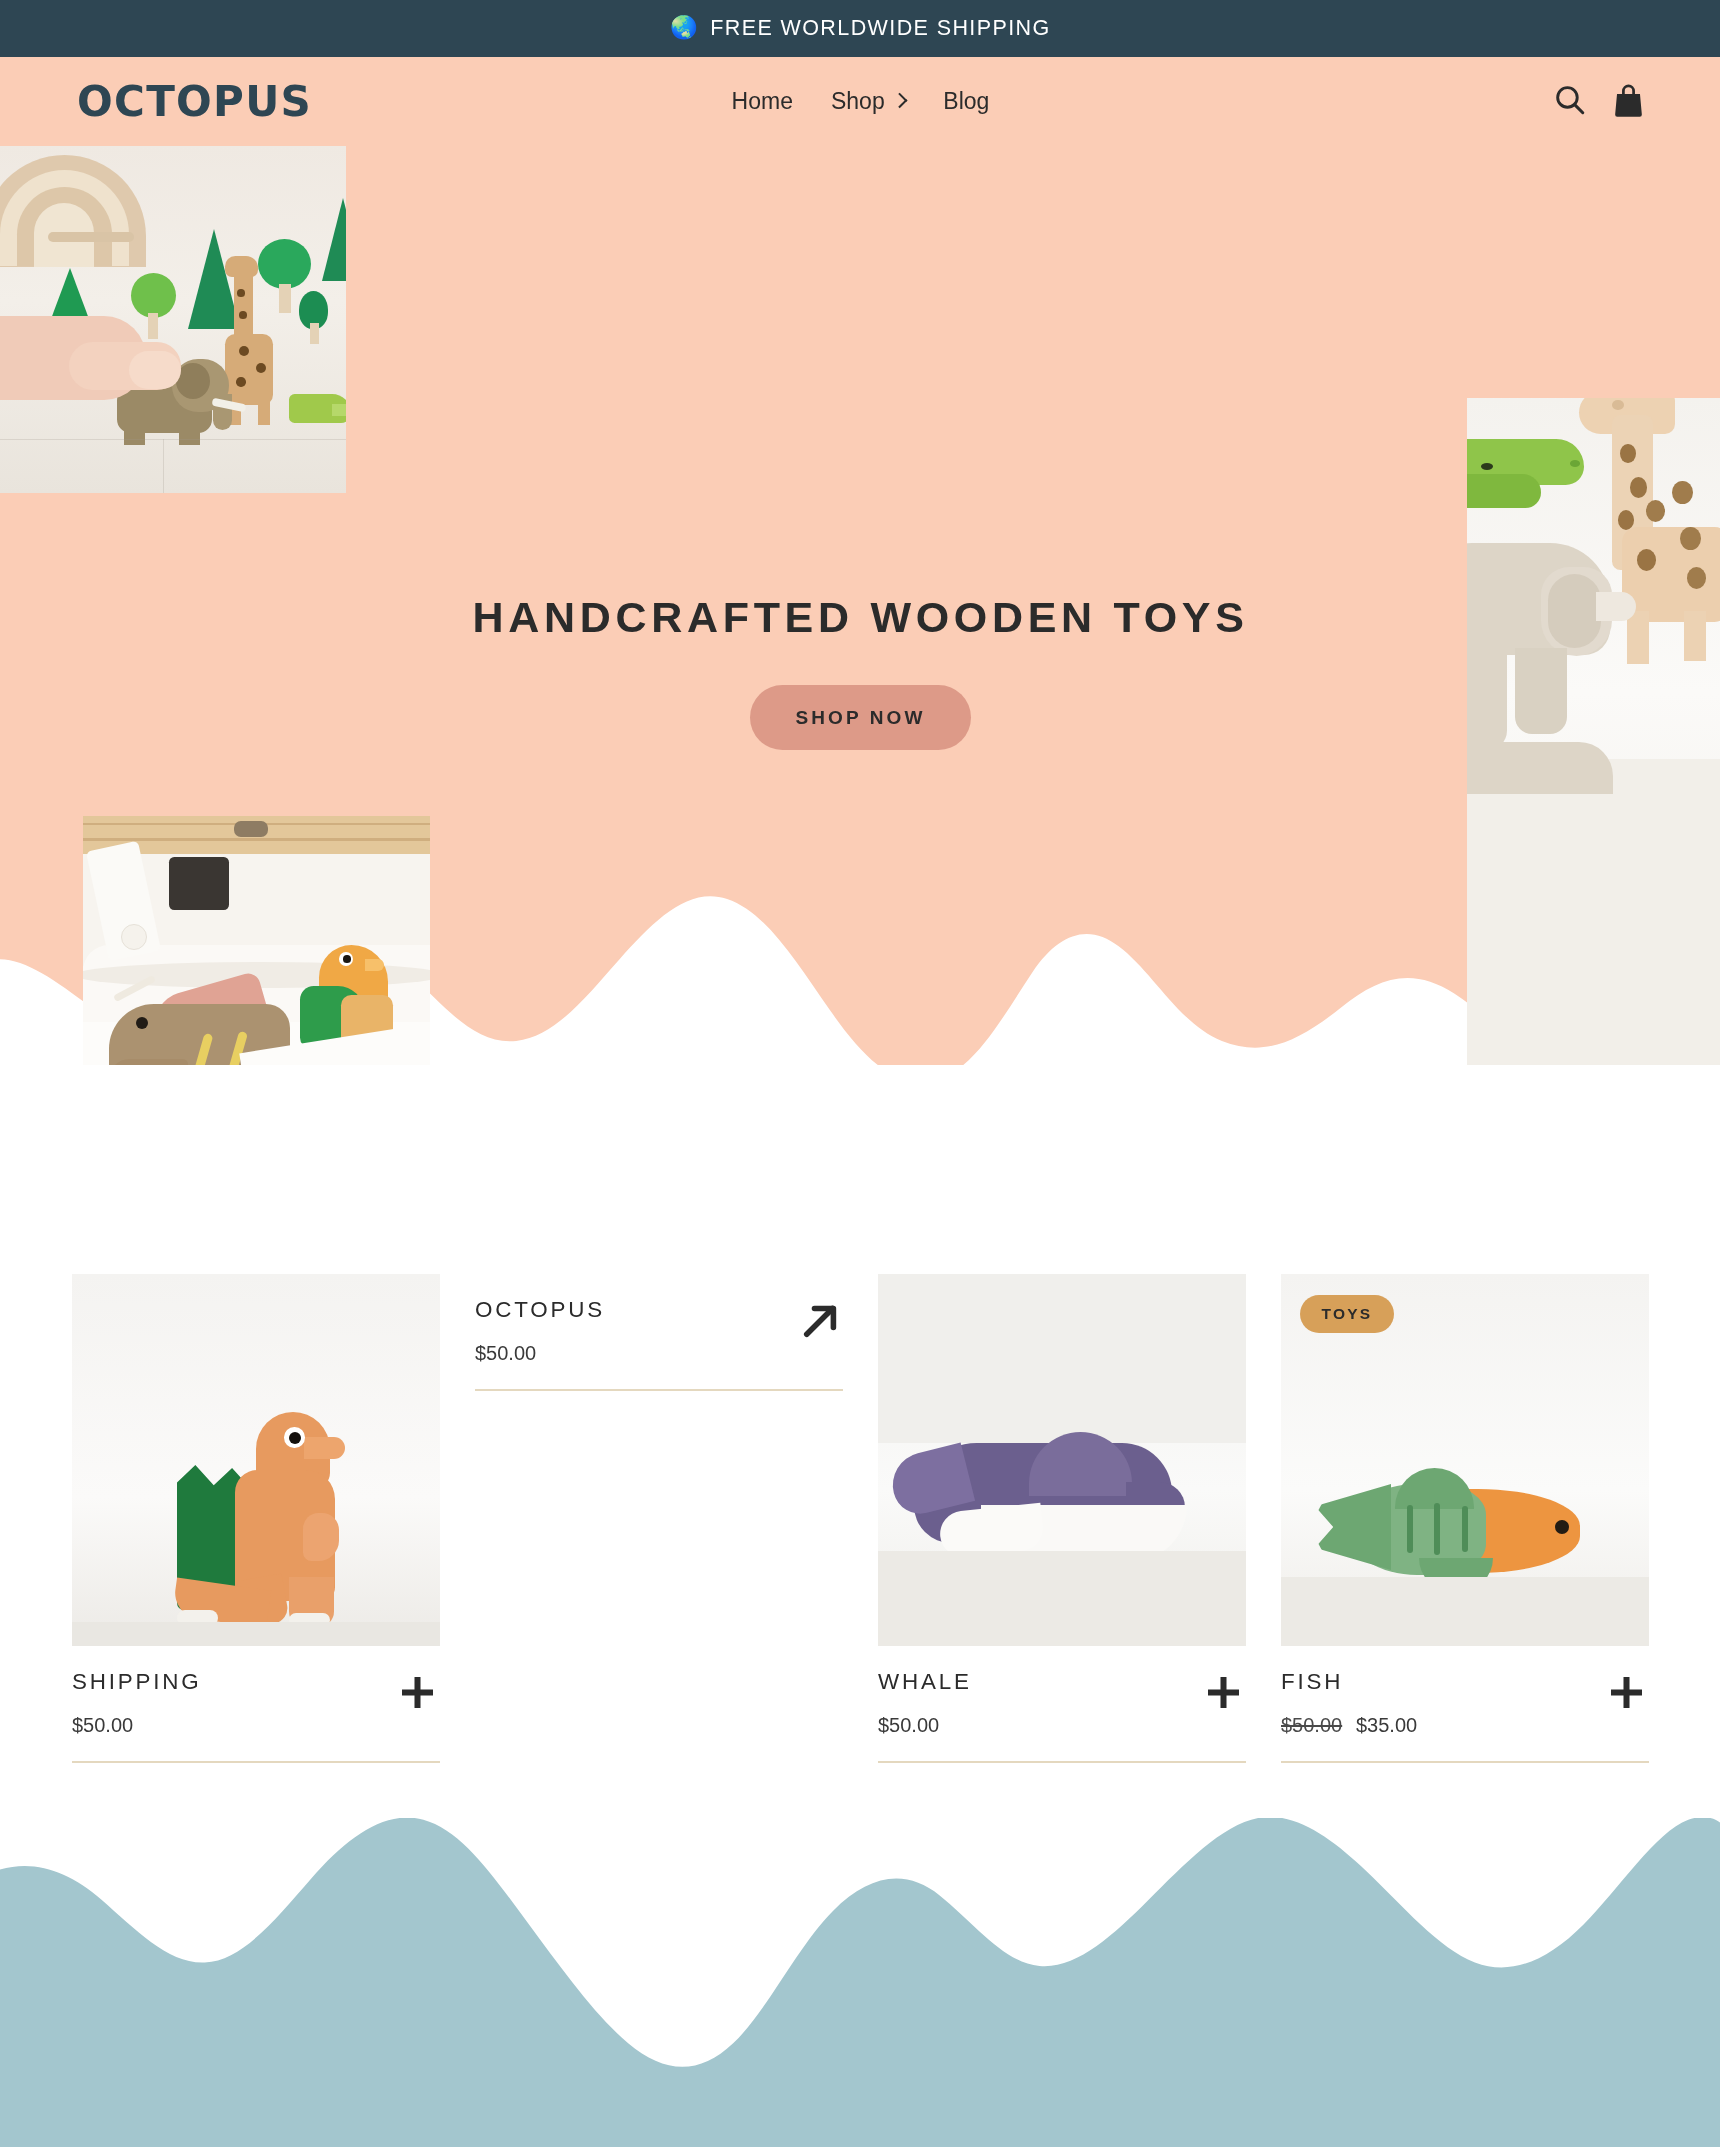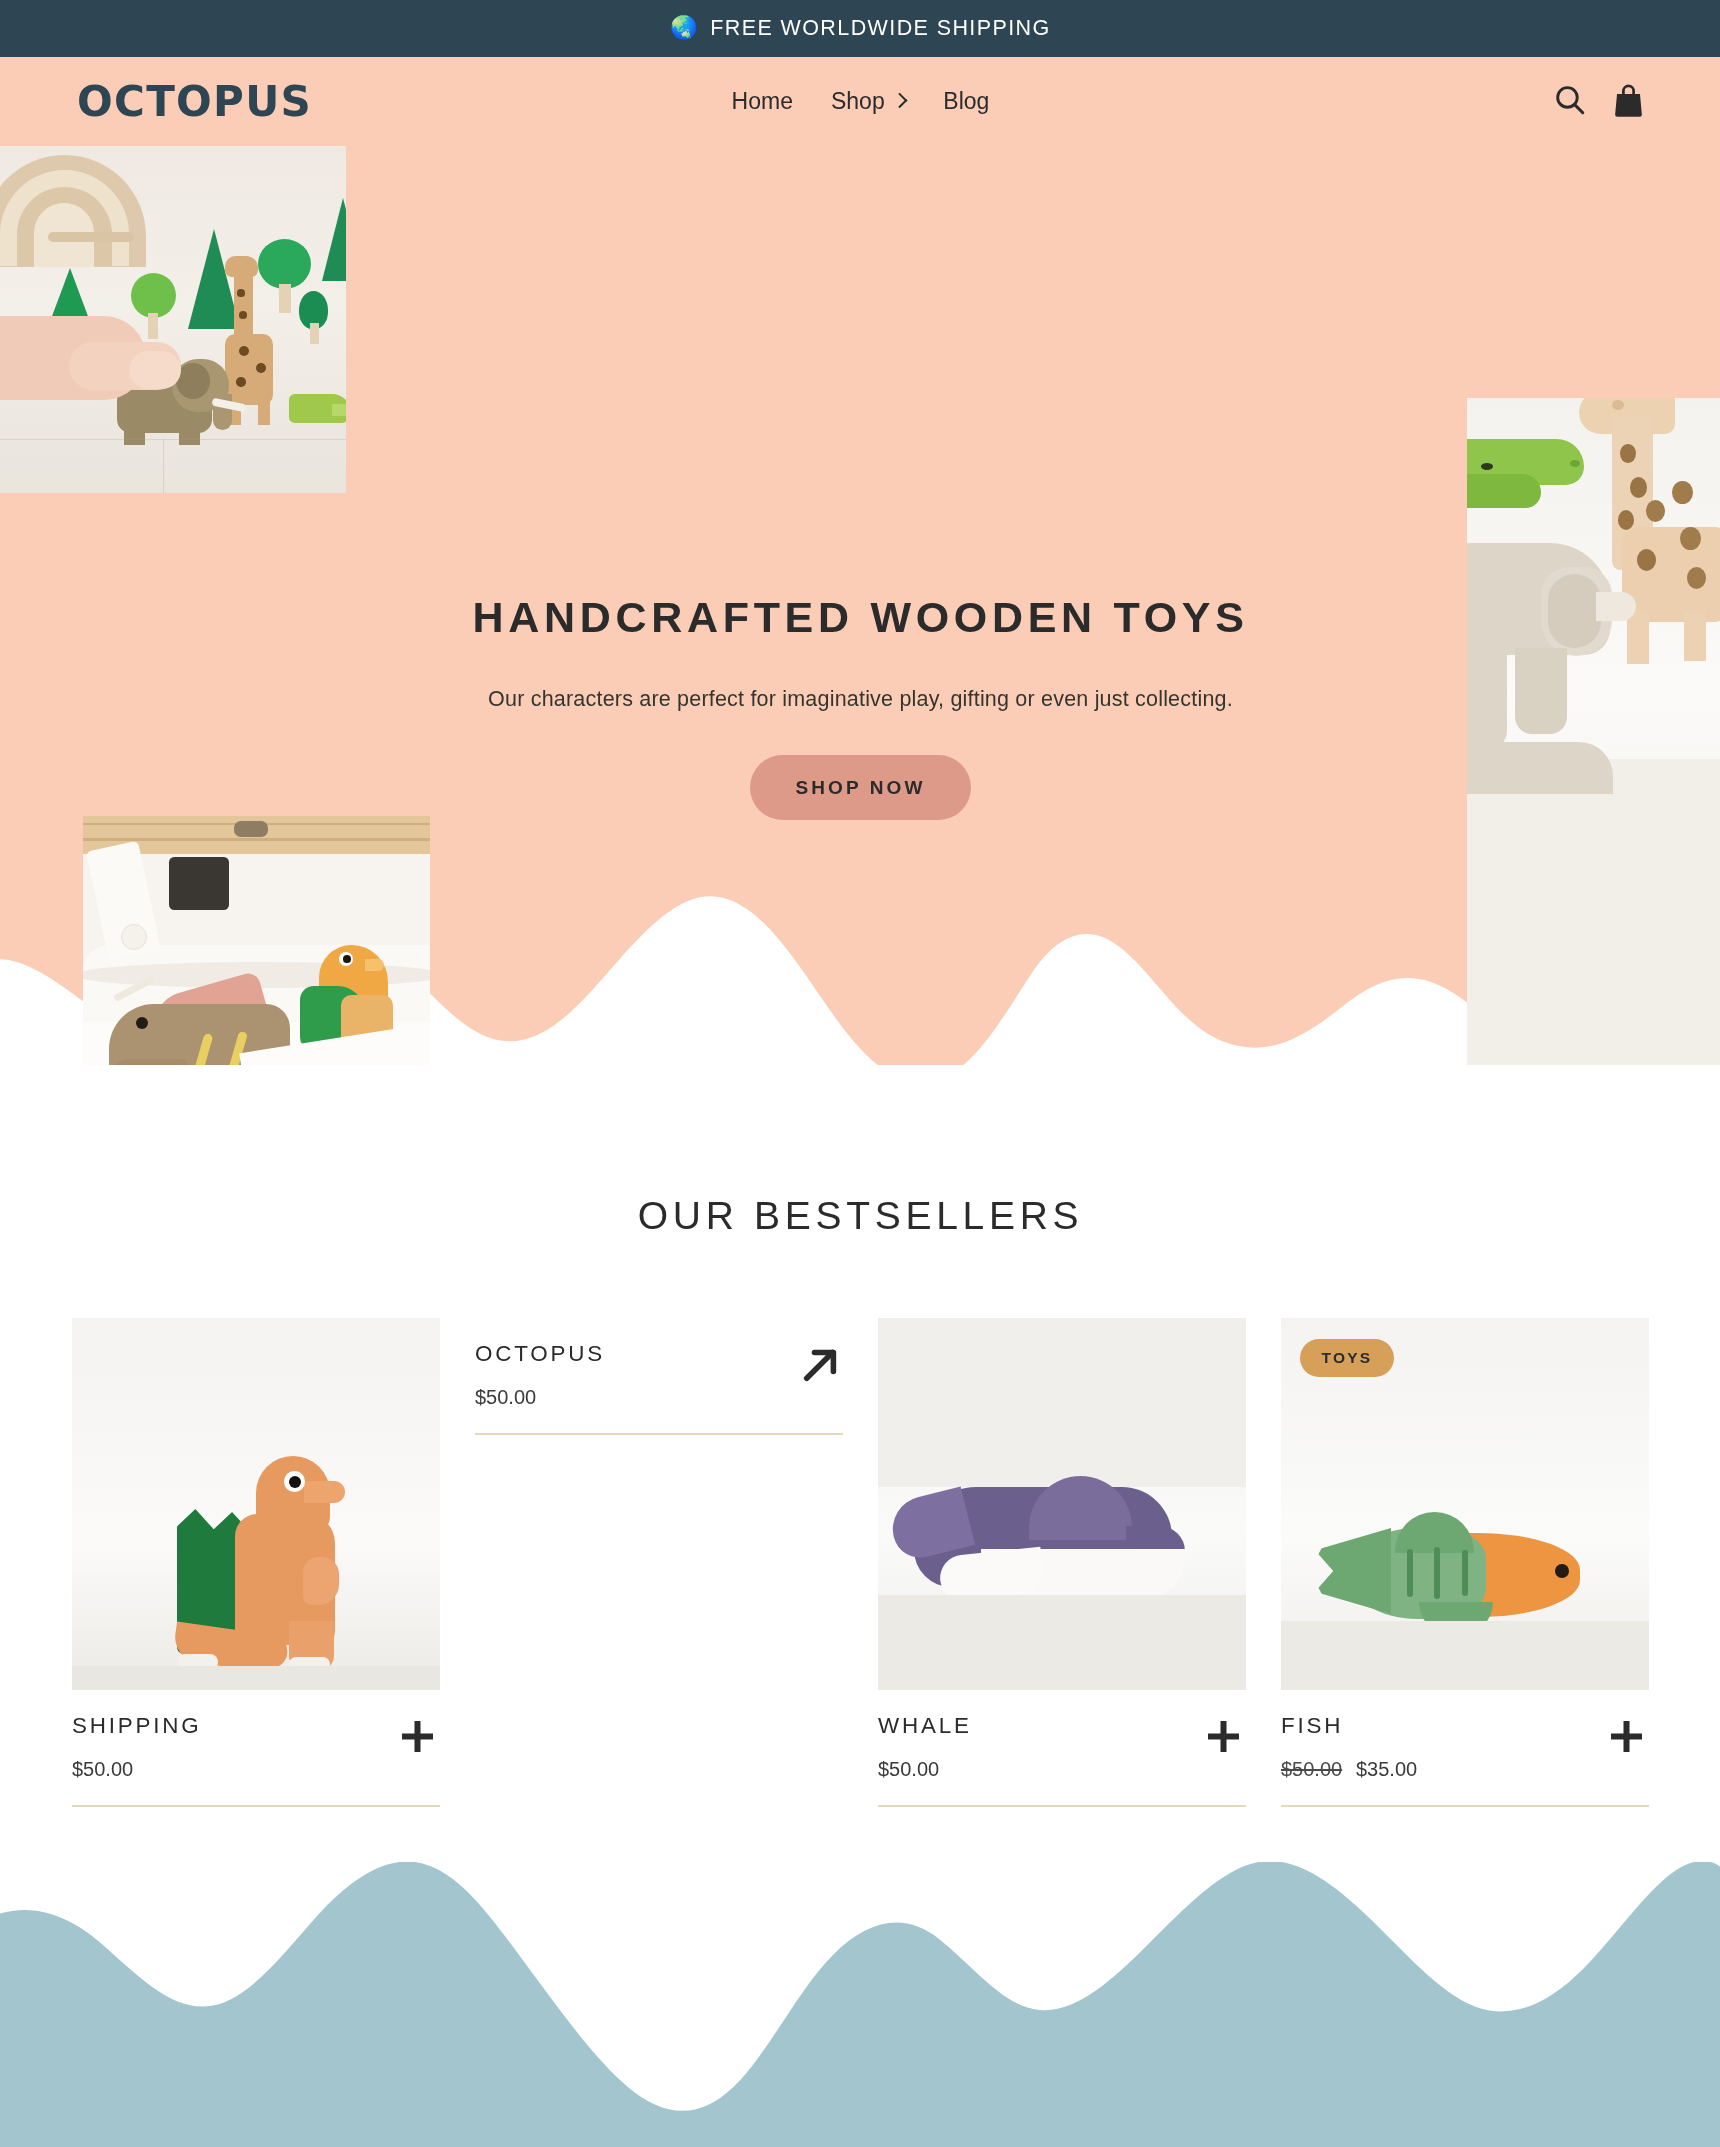--- a/index.html
+++ b/index.html
@@ -398,27 +398,25 @@
       <div class="ph" style="left:129px;top:194px;width:40px;height:29px;border-radius:0 19px 19px 0;background:#eee8df;"></div>
       <div class="ph" style="left:-29px;top:250px;width:69px;height:103px;border-radius:0 0 20.6px 20.6px;background:#ddd5c7;"></div>
       <div class="ph" style="left:48px;top:250px;width:52px;height:86px;border-radius:0 0 17px 17px;background:#d9d1c2;"></div>
       <div class="ph" style="left:0;top:361px;width:254px;height:374px;background:#f2efe9;"></div>
       <div class="ph" style="left:-8.6px;top:344px;width:155px;height:52px;border-radius:0 34px 0 0;background:#ddd5c7;"></div>
     </div>
   </div>
 
   <div class="hero-content">
     <h1 class="hero-title">HANDCRAFTED WOODEN TOYS</h1>
-    <p class="hero-sub">Our characters are perfect for imaginative play, gifting or even just collecting.</p>
     <button class="shop-now">SHOP NOW</button>
   </div>
 </section>
 
 <section class="bestsellers">
-  <h2 class="section-title">OUR BESTSELLERS</h2>
 
   <div class="product-grid">
 
     <div class="card">
       <div class="card-media">
         <div class="scene" style="background:linear-gradient(180deg,#f4f3f1 0%,#fbfaf9 60%,#eceae6 100%);">
           <div class="ph" style="left:105px;top:191px;width:102px;height:145px;border-radius:13.8px 13.8px 6.9px 6.9px;background:#1f7a3d;clip-path:polygon(0 12%,18% 0,36% 14%,54% 2%,72% 16%,100% 10%,100% 100%,0 100%);"></div>
           <div class="ph" style="left:184px;top:138px;width:74px;height:76px;border-radius:41px 41px 17px 17px;background:#e79a5f;"></div>
           <div class="ph" style="left:232px;top:163px;width:41px;height:22.4px;border-radius:0 12px 12px 0;background:#eda56d;"></div>
           <div class="ph" style="left:212px;top:153px;width:20.6px;height:20.6px;border-radius:50%;background:#ffffff;"></div>

